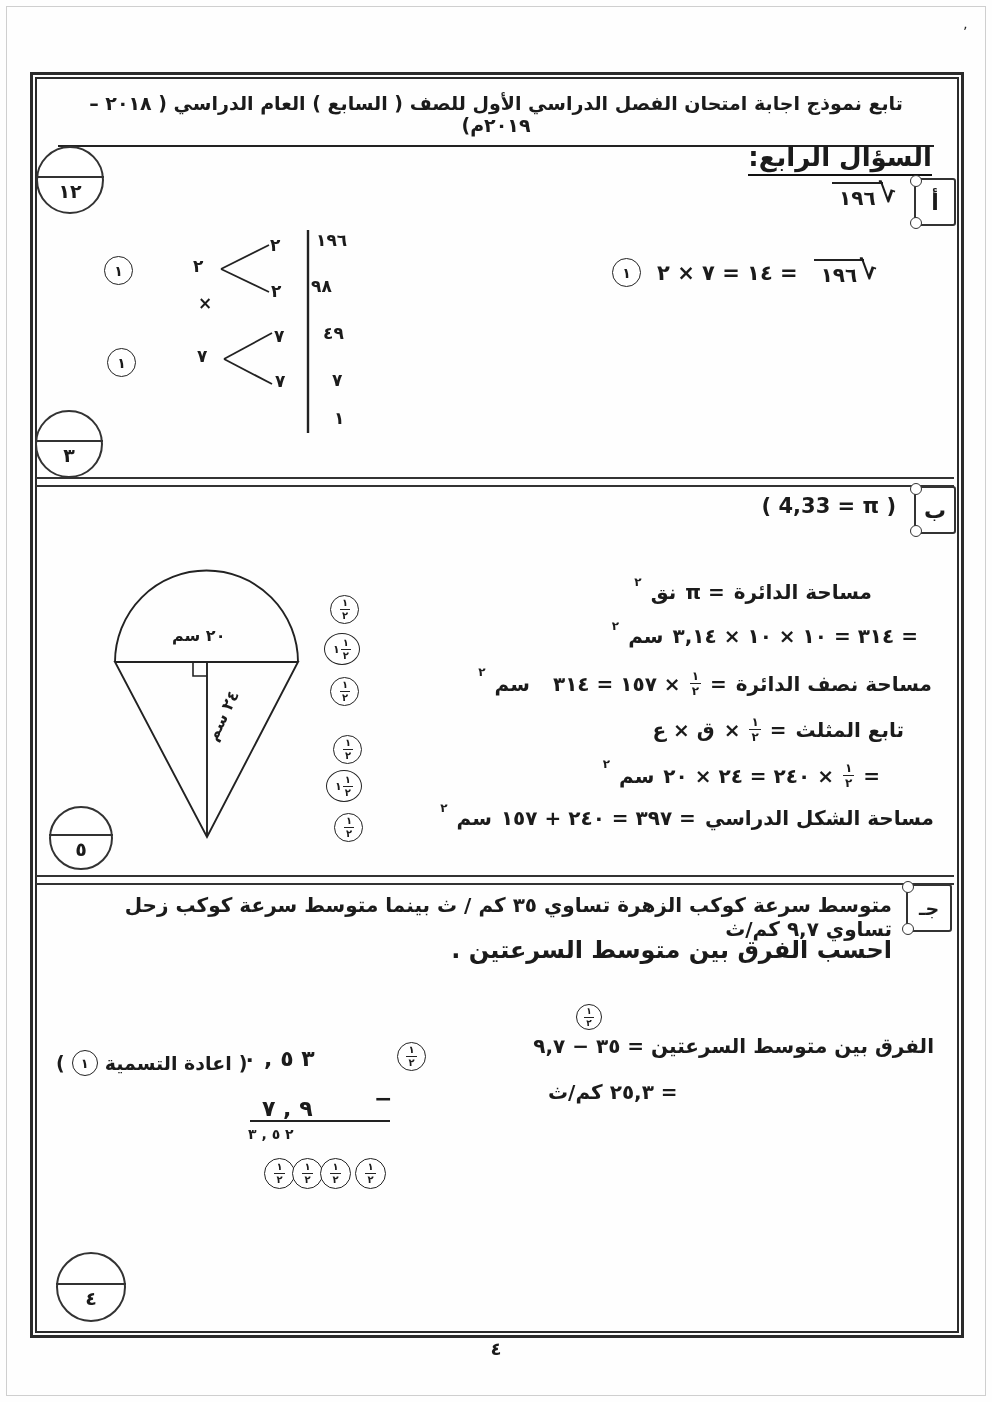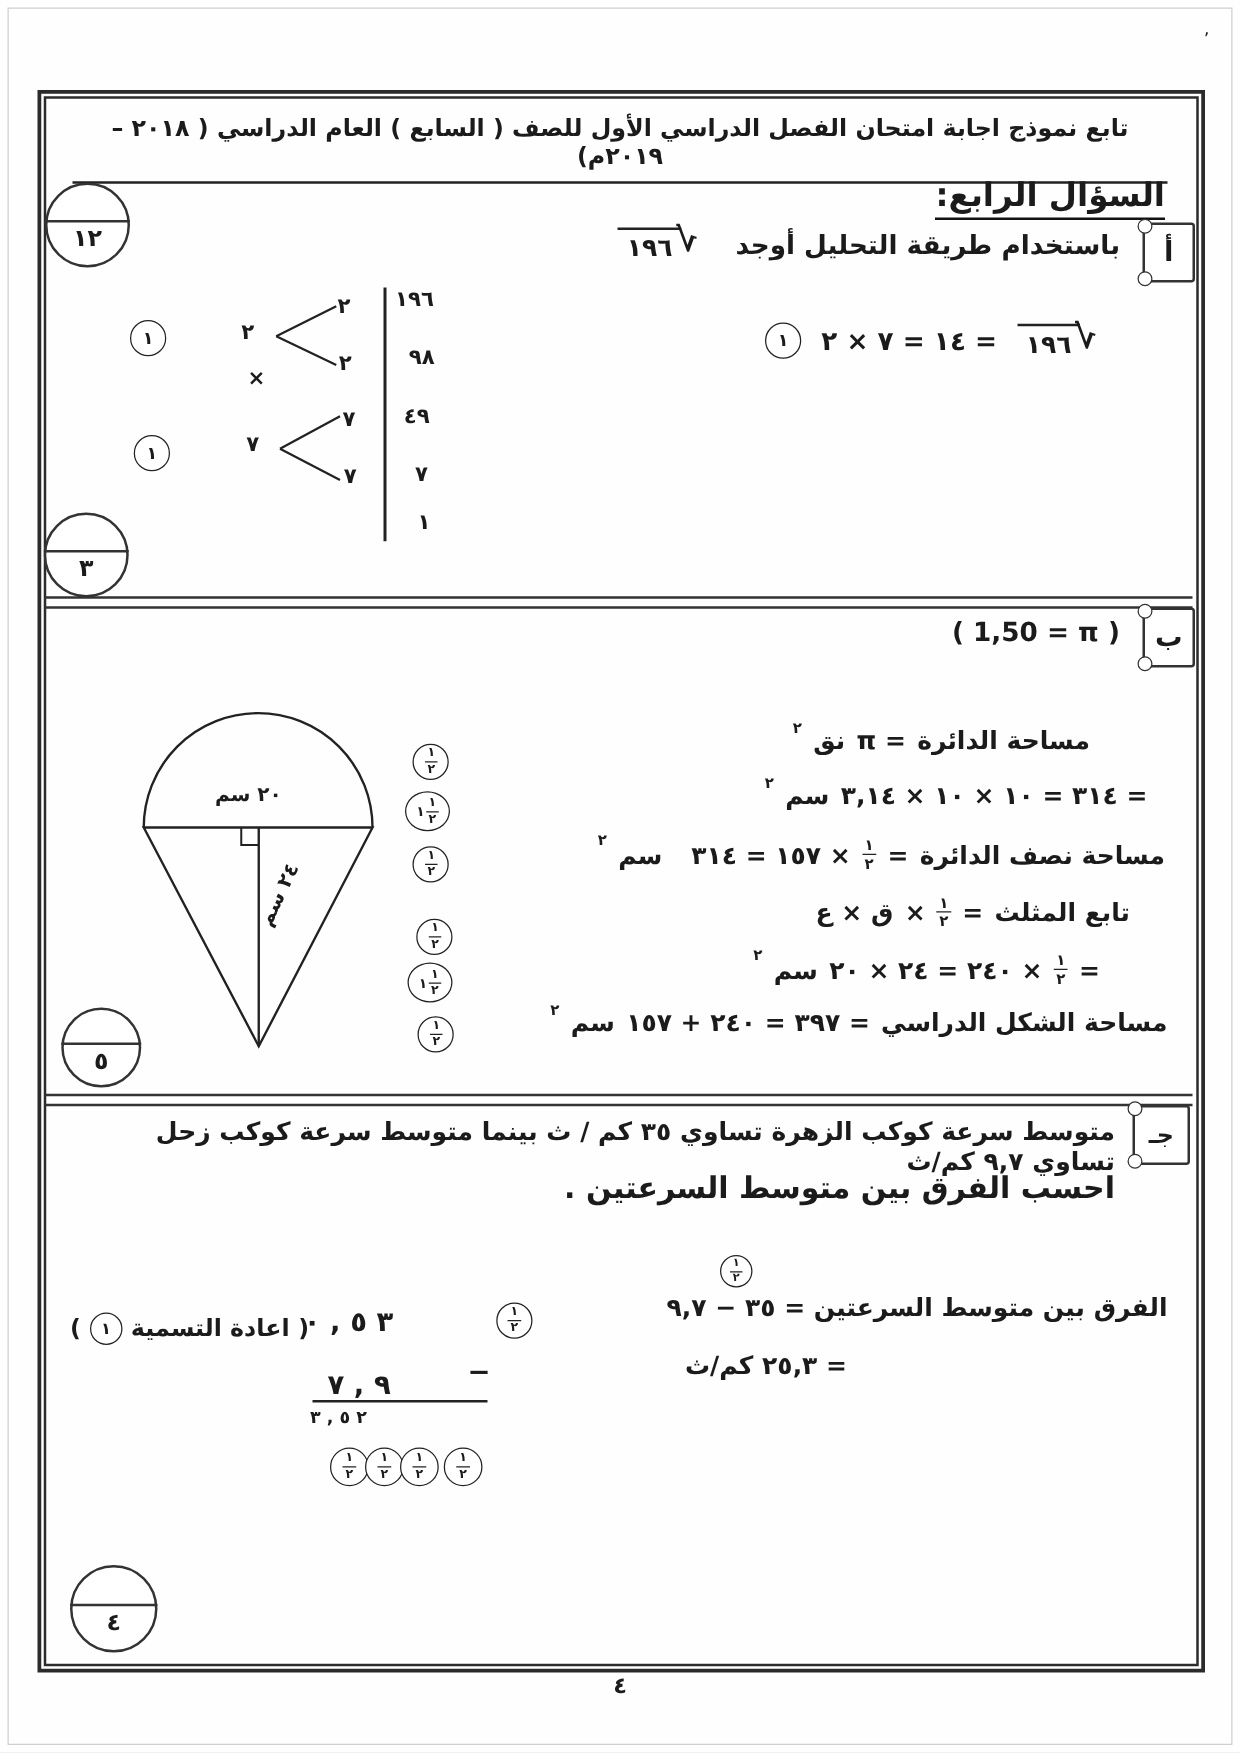--- a/index.html
+++ b/index.html
@@ -68,21 +68,20 @@
   <div class="score" style="left:36px;top:146px;width:64px;height:64px;">
     <span class="chord"></span>
     <span class="val">١٢</span>
   </div>
 
   <div class="scroll" style="left:914px;top:178px;">
     <span>أ</span>
   </div>
 
   <div class="abs rtl" style="top:182px;right:96px;display:flex;align-items:center;gap:30px;font-size:21px;font-weight:bold;">
-    <span>باستخدام طريقة التحليل أوجد</span>
     <span class="radical">
       <span class="rad-num">١٩٦</span>
       <span class="rad-hook">√</span>
     </span>
   </div>
 
   <div class="abs ltr" style="left:612px;top:258px;display:flex;align-items:center;gap:16px;font-size:21px;font-weight:bold;">
     <span class="c1">
         <span>١</span>
       </span>
@@ -95,21 +94,21 @@
 
   <svg style="left:85px;top:225px;" width="300" height="215" viewBox="0 0 300 215">
     <line x1="223" y1="5" x2="223" y2="208" stroke="#222" stroke-width="2.4"></line>
     <line x1="136" y1="44" x2="184" y2="20" stroke="#222" stroke-width="1.8"></line>
     <line x1="136" y1="44" x2="184" y2="67" stroke="#222" stroke-width="1.8"></line>
     <line x1="139" y1="134" x2="187" y2="108" stroke="#222" stroke-width="1.8"></line>
     <line x1="139" y1="134" x2="187" y2="159" stroke="#222" stroke-width="1.8"></line>
   </svg>
 
   <span class="num" style="left:316px;top:230px;">١٩٦</span>
-  <span class="num" style="left:327px;top:276px;">٩٨</span>
+  <span class="num" style="left:311px;top:276px;">٩٨</span>
   <span class="num" style="left:323px;top:323px;">٤٩</span>
   <span class="num" style="left:332px;top:370px;">٧</span>
   <span class="num" style="left:334px;top:408px;">١</span>
 
   <span class="num" style="left:270px;top:235px;">٢</span>
   <span class="num" style="left:271px;top:281px;">٢</span>
   <span class="num" style="left:274px;top:326px;">٧</span>
   <span class="num" style="left:275px;top:371px;">٧</span>
 
   <span class="num" style="left:193px;top:256px;">٢</span>
@@ -128,21 +127,21 @@
     <span class="val">٣</span>
   </div>
 
   <div class="divider" style="top:477px;"></div>
 
   <div class="scroll" style="left:914px;top:486px;">
     <span>ب</span>
   </div>
 
   <div class="abs rtl" style="top:494px;right:96px;display:flex;align-items:center;gap:12px;font-size:21px;font-weight:bold;">
-    <span class="ltr">( 1,50 = π )</span>
+    <span class="ltr">( 4,33 = π )</span>
   </div>
 
   <svg style="left:105px;top:573px;" width="210" height="275" viewBox="0 0 210 275">
     <path d="M 10 89 A 91.5 91.5 0 0 1 193 89" fill="none" stroke="#222" stroke-width="1.9"></path>
     <path d="M 10 89 L 193 89 L 102 264 Z" fill="none" stroke="#222" stroke-width="1.9"></path>
     <line x1="102" y1="89" x2="102" y2="264" stroke="#222" stroke-width="1.9"></line>
     <path d="M 88 89 L 88 103 L 102 103" fill="none" stroke="#222" stroke-width="1.6"></path>
   </svg>
   <span class="abs rtl b" style="left:172px;top:626px;font-size:16px;">٢٠ سم</span>
   <span class="abs rtl b" style="left:196px;top:706px;font-size:16px;transform:rotate(-64deg);">٢٤ سم</span>

